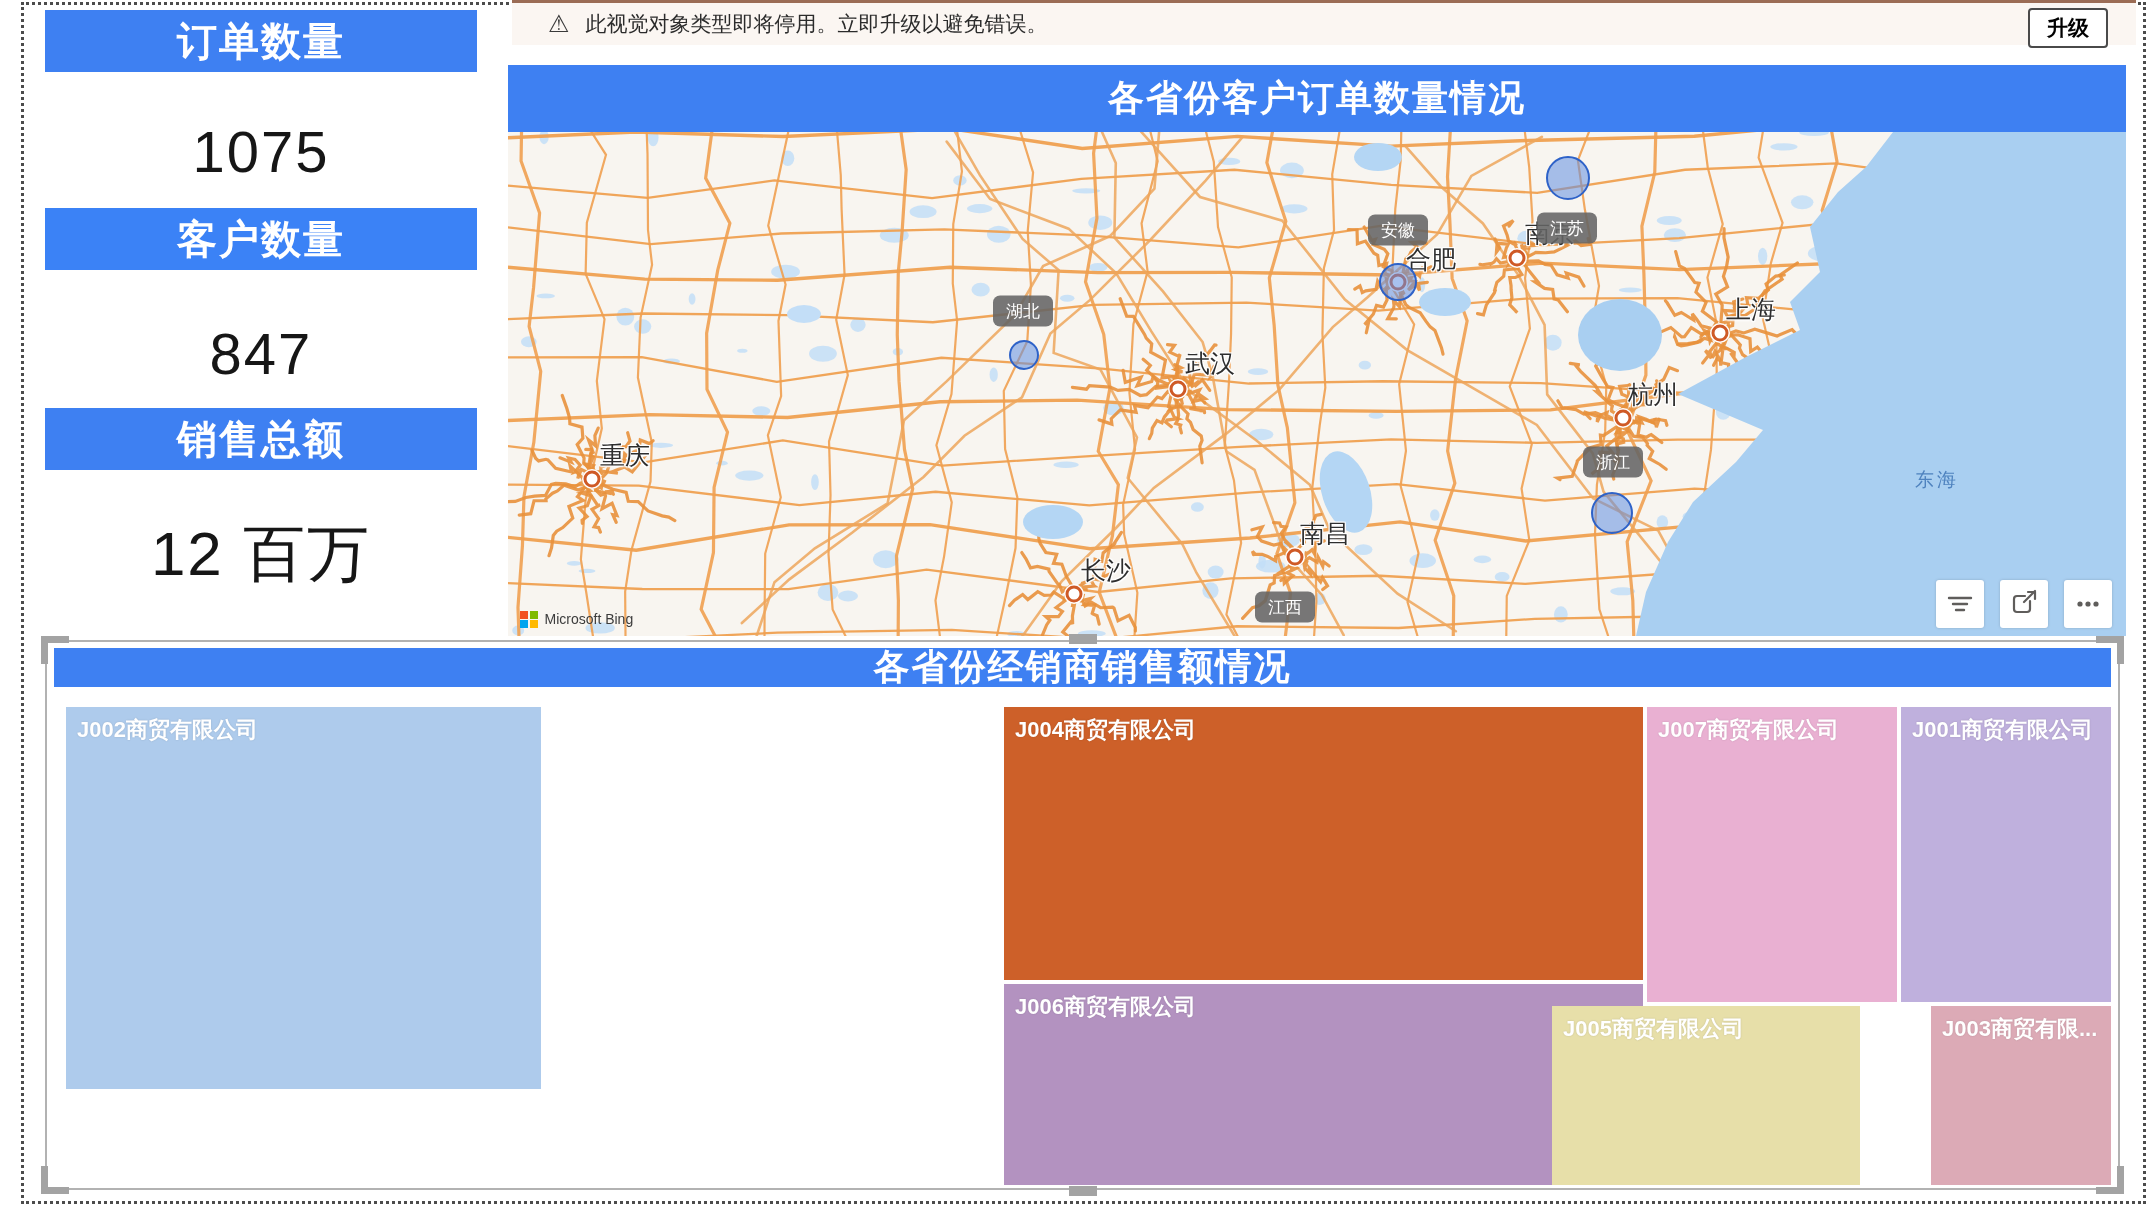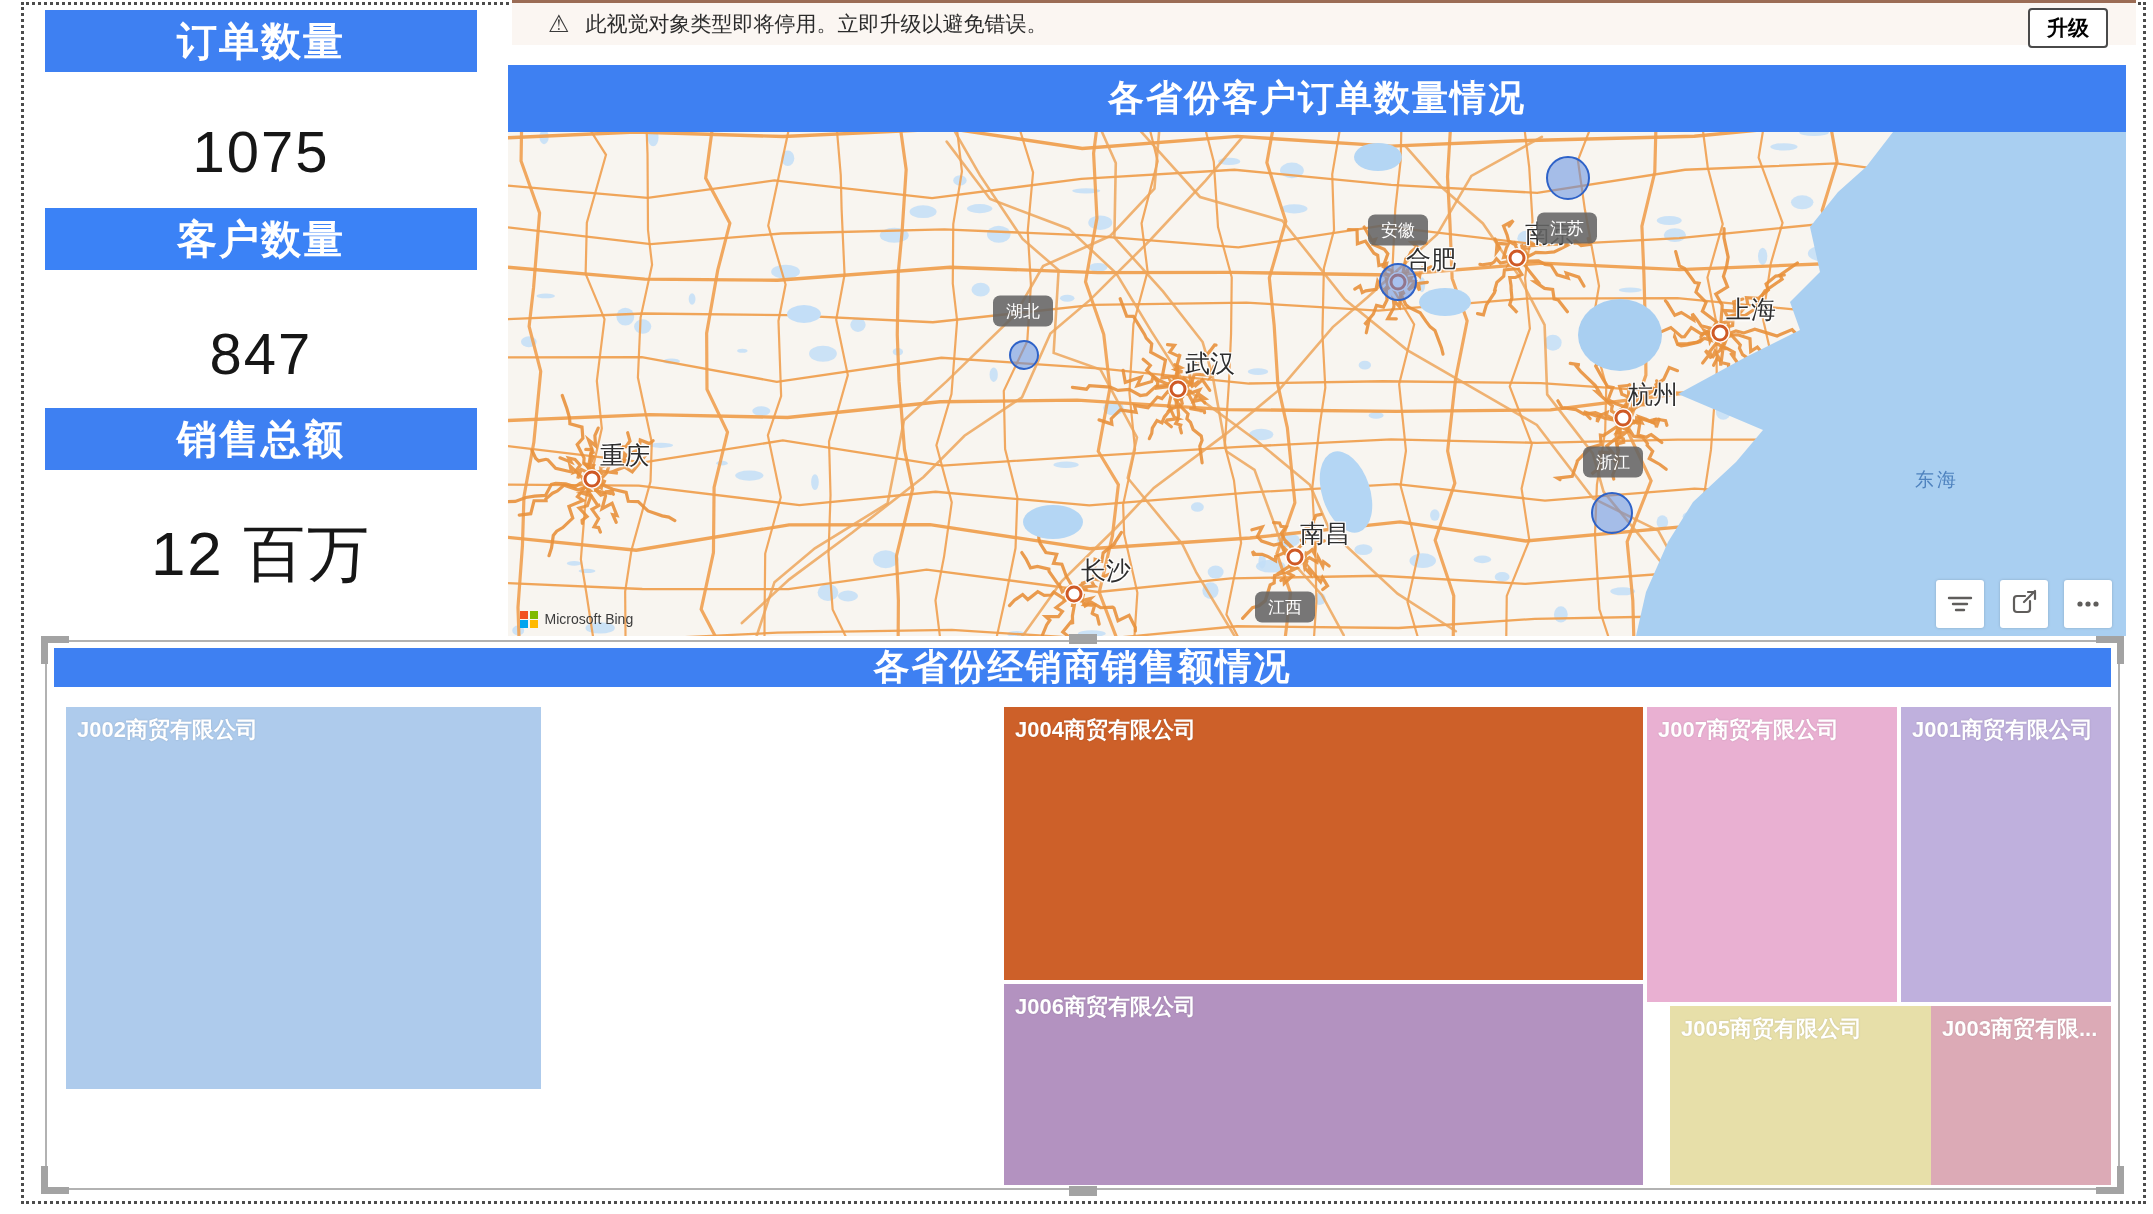--- a/index.html
+++ b/index.html
@@ -421,21 +421,21 @@
         </div>
         <div class="tm-cell" style="left: 950px; top: 277px; width: 639px; height: 201px; background: rgb(179, 146, 192);">
           <span class="tm-label">J006商贸有限公司</span>
         </div>
         <div class="tm-cell" style="left: 1593px; top: 0px; width: 250px; height: 295px; background: rgb(233, 176, 210);">
           <span class="tm-label">J007商贸有限公司</span>
         </div>
         <div class="tm-cell" style="left: 1847px; top: 0px; width: 210px; height: 295px; background: rgb(191, 176, 221);">
           <span class="tm-label">J001商贸有限公司</span>
         </div>
-        <div class="tm-cell" style="left: 1616px; top: 299px; width: 280px; height: 179px; background: rgb(231, 223, 169);">
+        <div class="tm-cell" style="left: 1498px; top: 299px; width: 308px; height: 179px; background: rgb(231, 223, 169);">
           <span class="tm-label">J005商贸有限公司</span>
         </div>
         <div class="tm-cell" style="left: 1877px; top: 299px; width: 180px; height: 179px; background: rgb(220, 170, 182);">
           <span class="tm-label">J003商贸有限...</span>
         </div>
       </div>
     <div class="hdl hdl-tl"></div>
     <div class="hdl hdl-tr"></div>
     <div class="hdl hdl-bl"></div>
     <div class="hdl hdl-br"></div>

